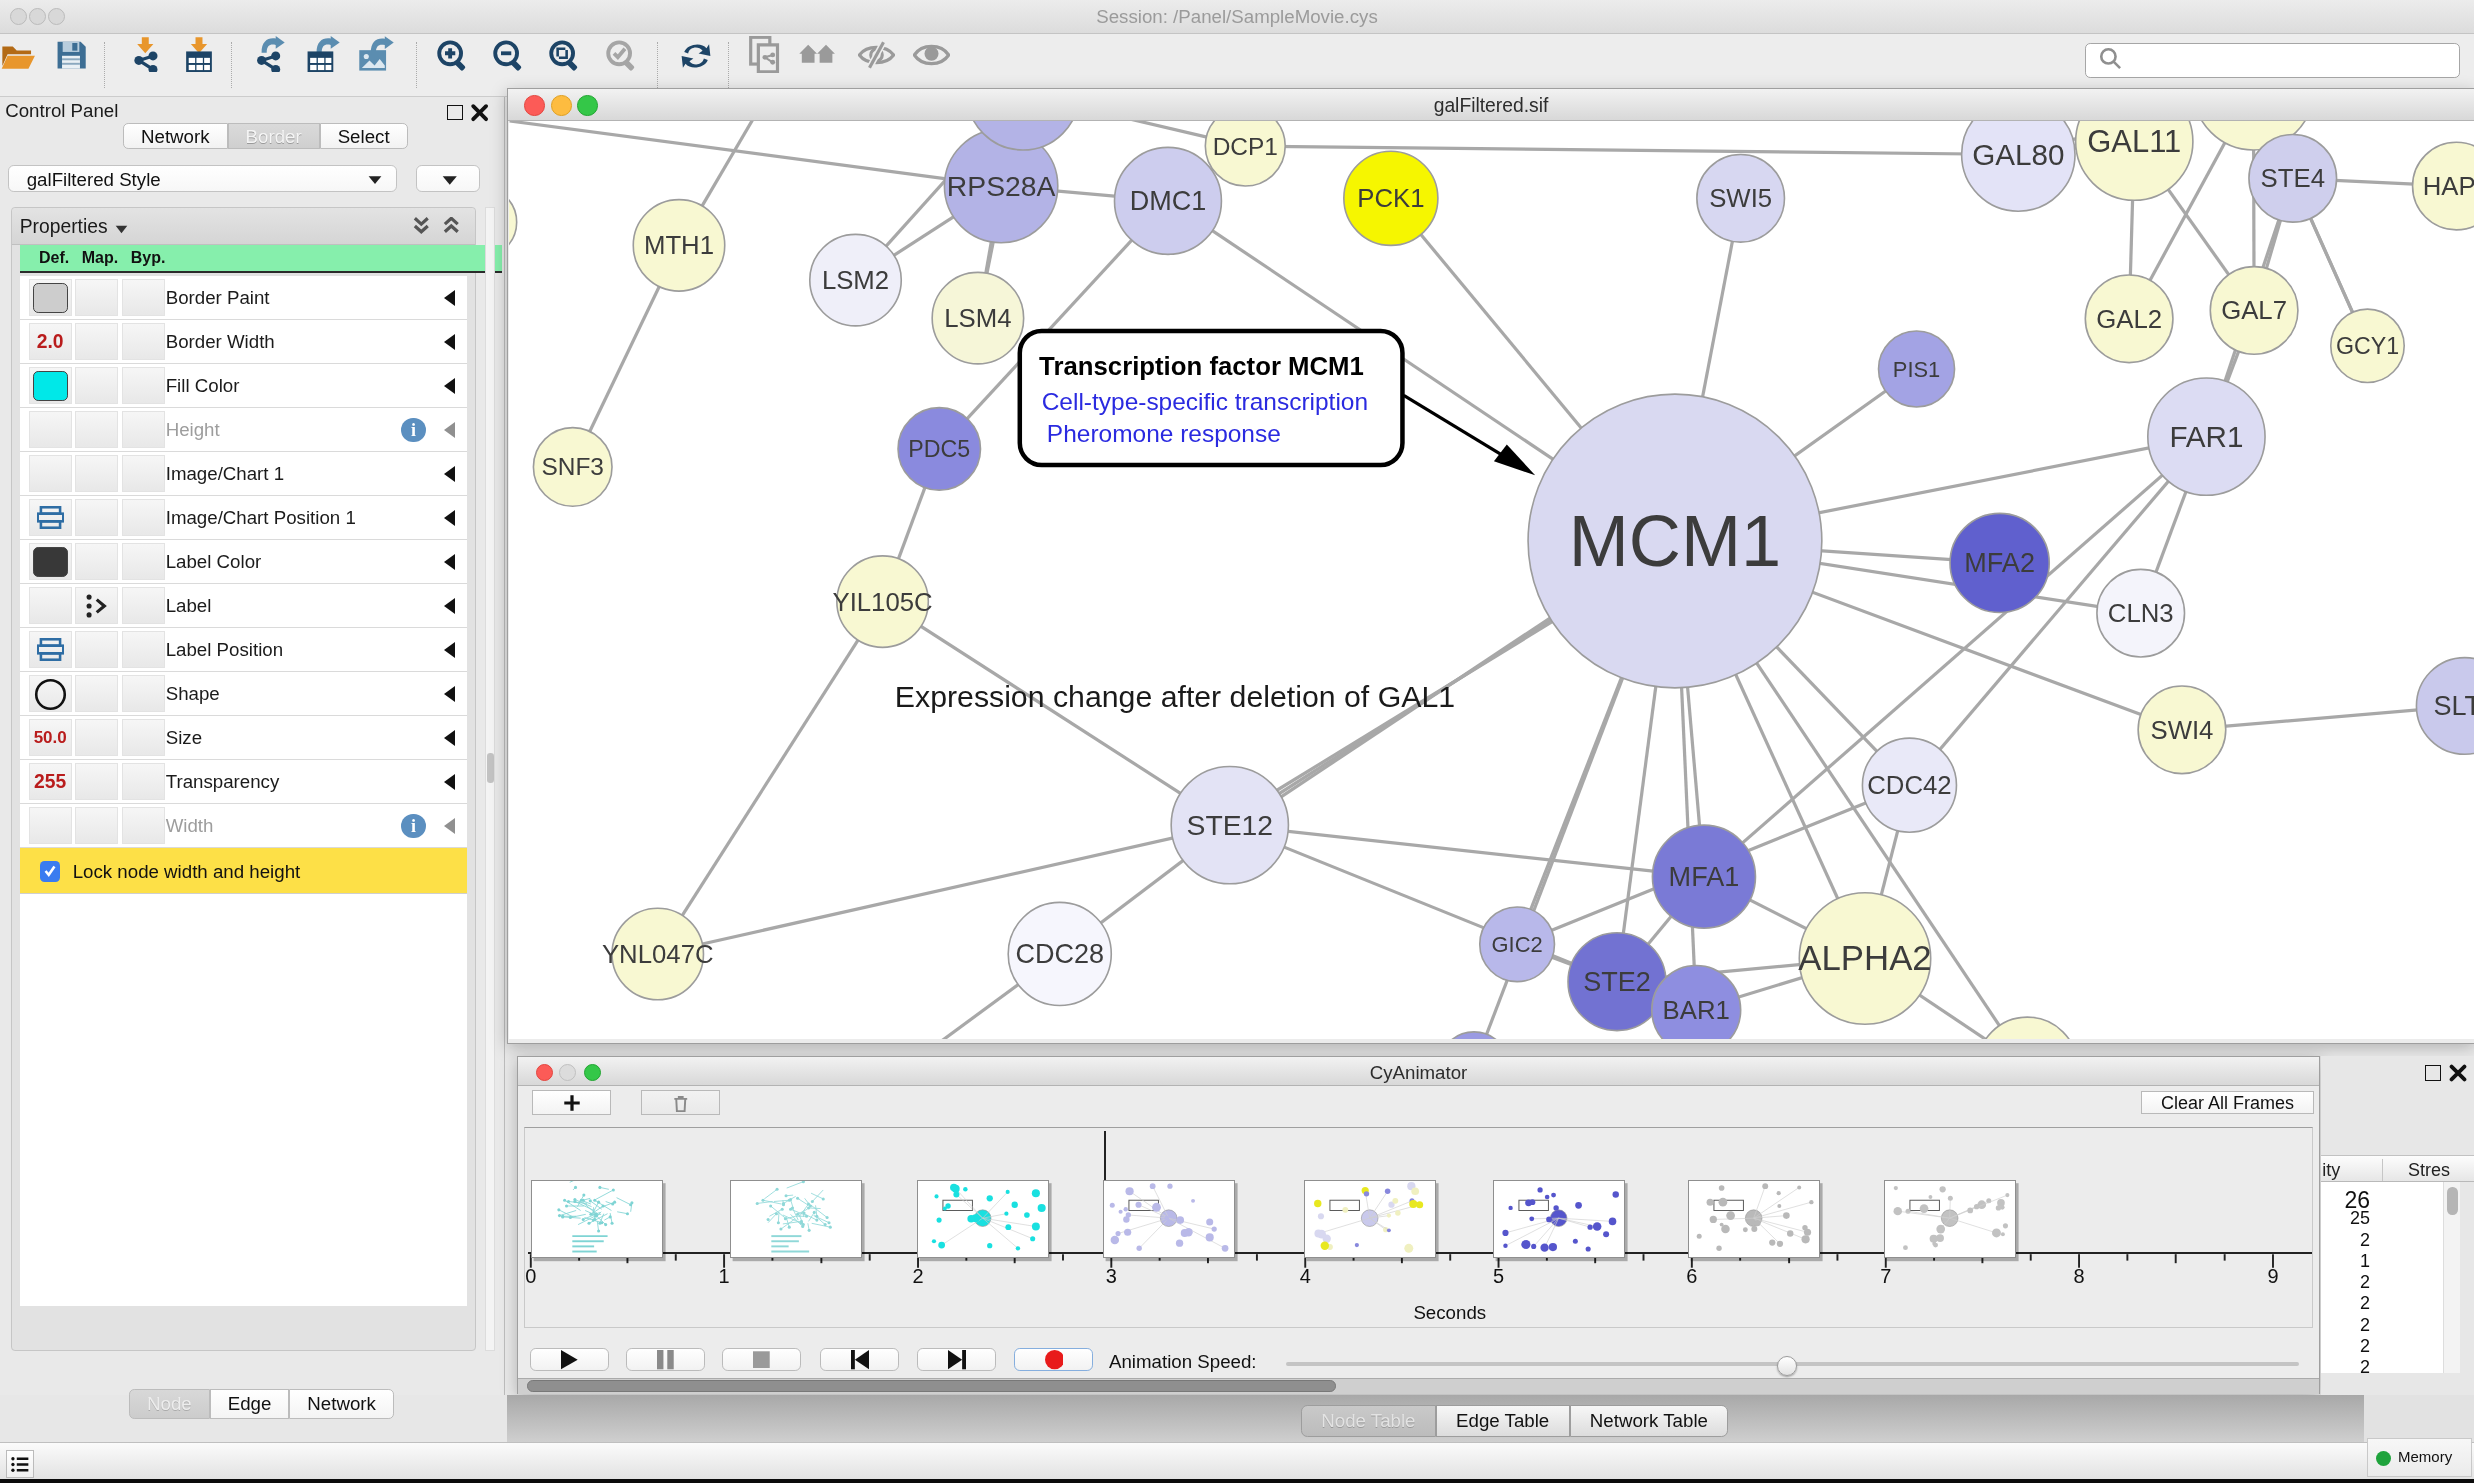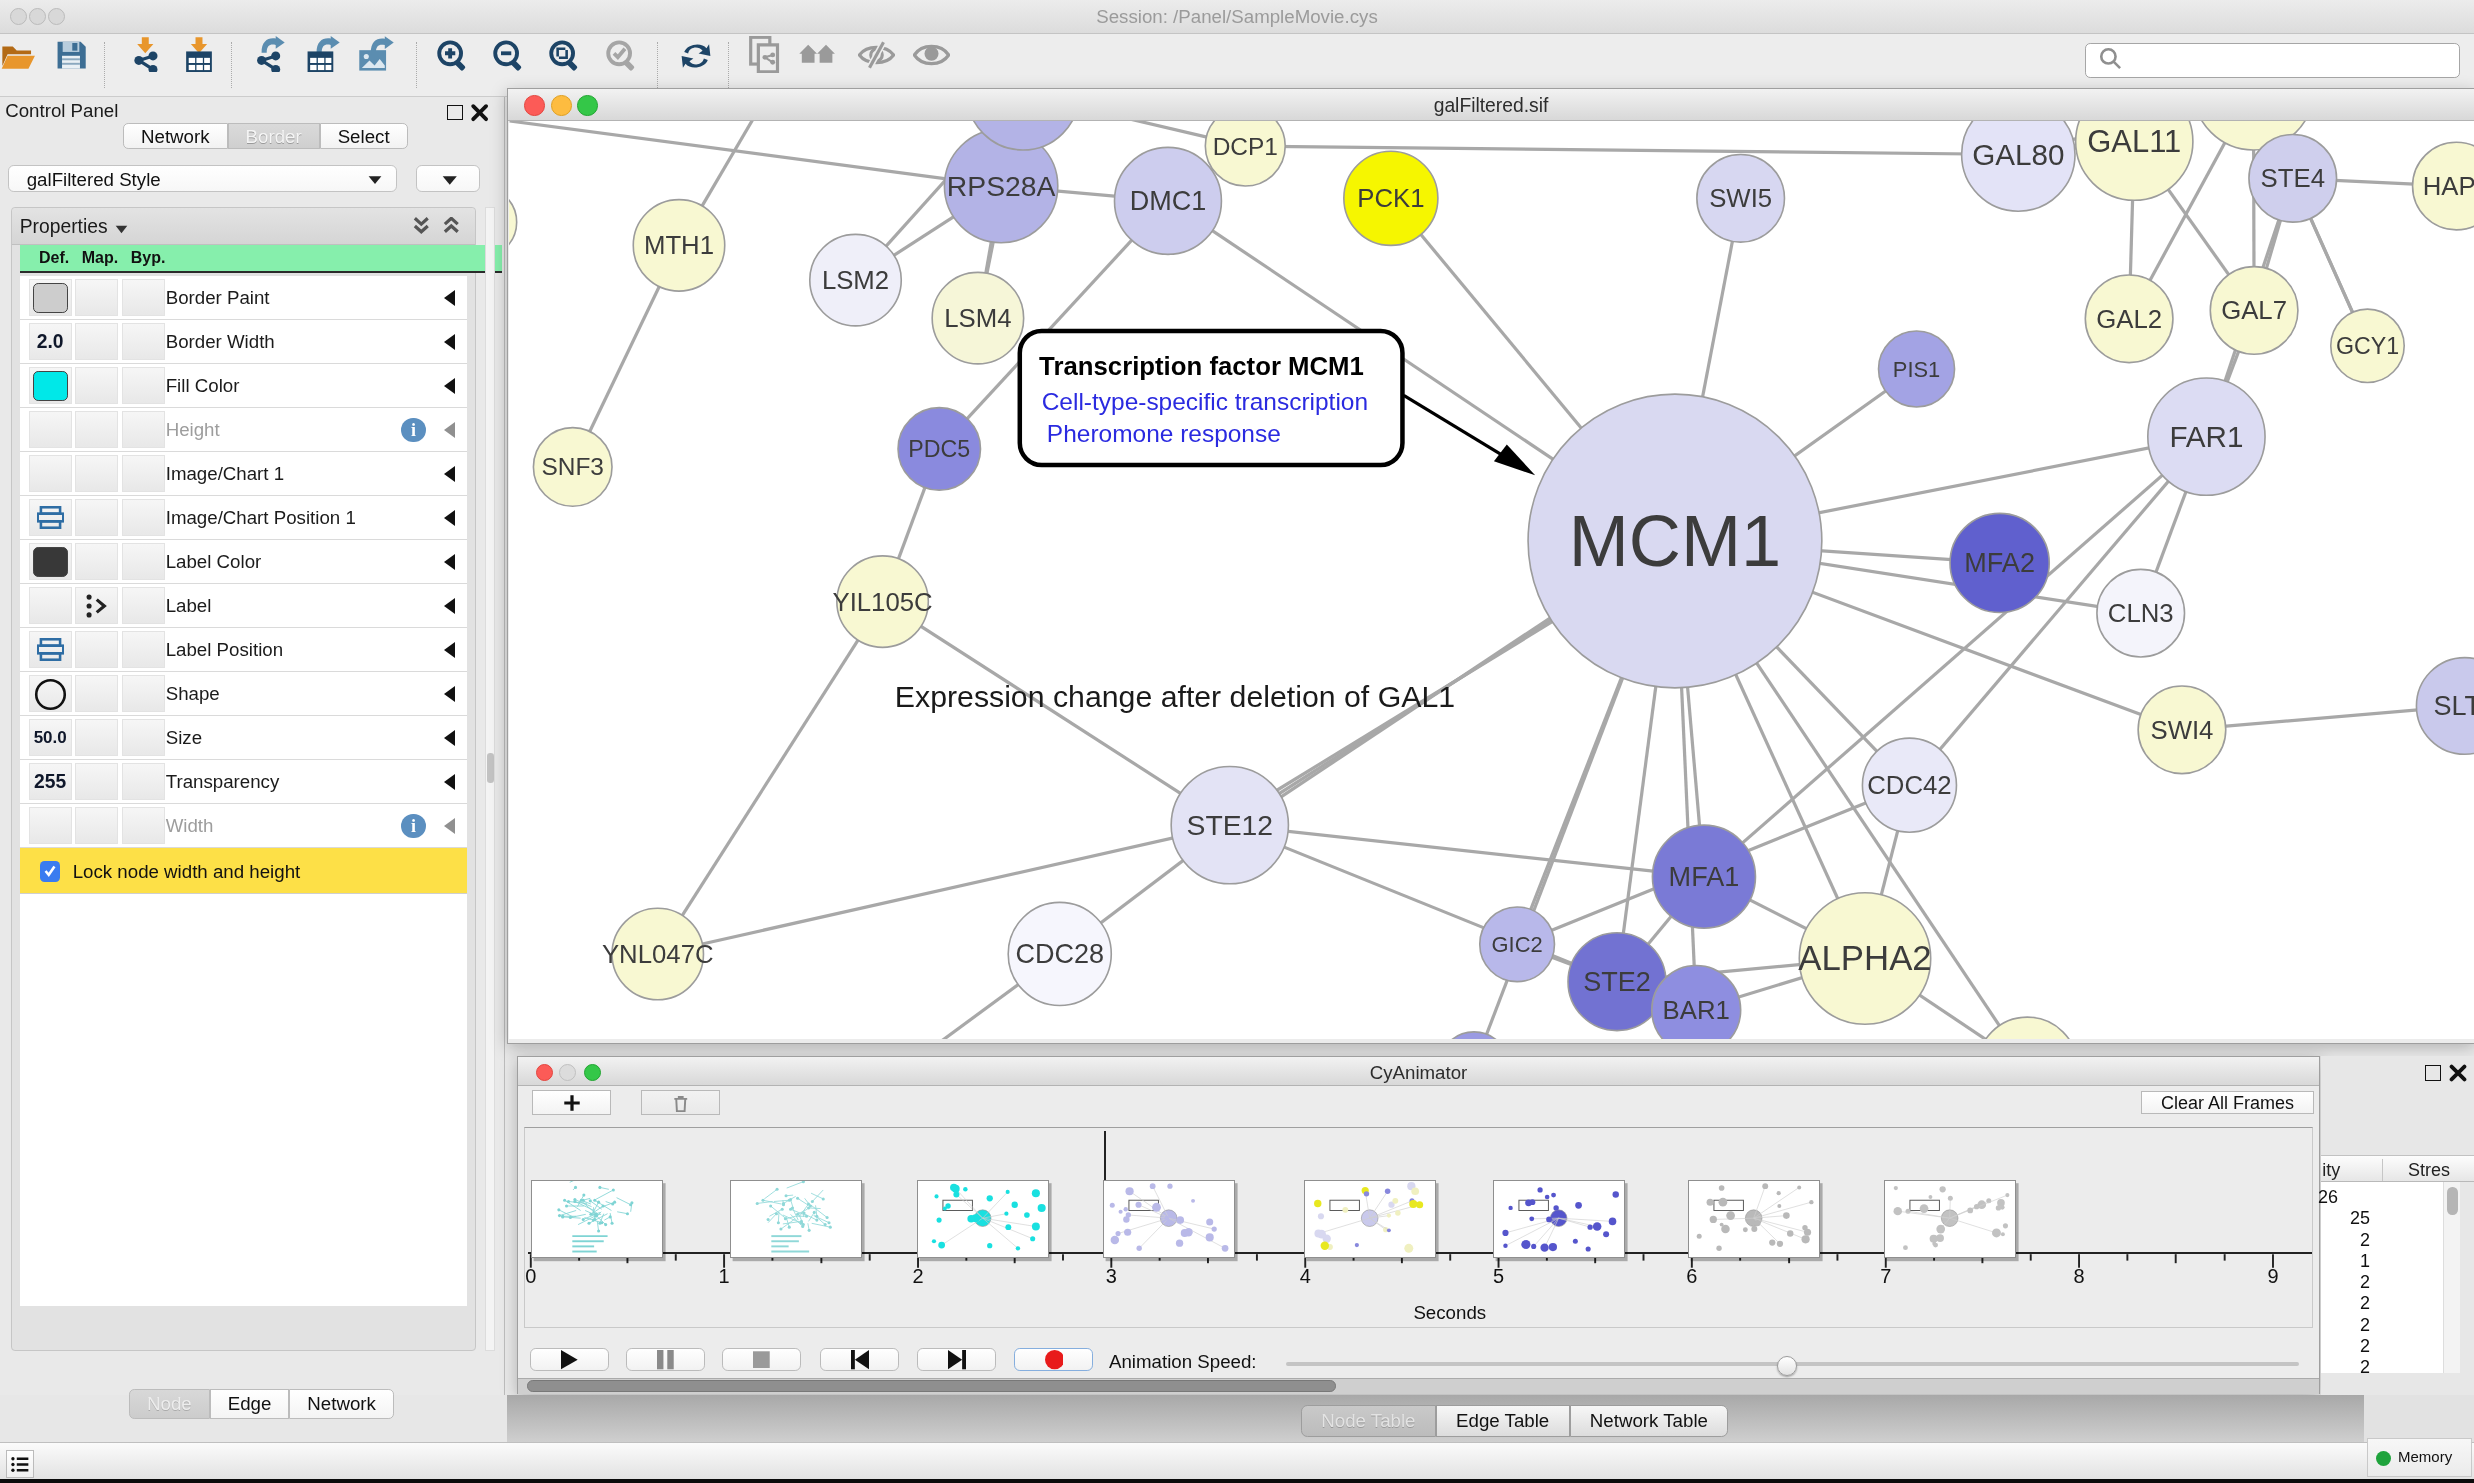--- a/index.html
+++ b/index.html
@@ -23,21 +23,21 @@
 .rows{left:7.7px;top:68px;width:447px;background:#ffffff}
 .prow{position:relative;width:100%;height:44px;border-bottom:0.6px solid #dadada}
 .cell{position:absolute;top:3.2px;height:37px;width:43px;background:linear-gradient(#f6f6f6,#e8e8e8);border:0.6px solid #e3e3e3}
 .c1{left:9px}.c2{left:55px}.c3{left:102px}
 .plabel{position:absolute;left:146px;top:11px;font-size:18.7px;color:#1b1b1b}
 .plabel.dis{color:#9d9d9d}
 .parrow{position:absolute;right:11.6px;top:14px;width:0;height:0;border:8.4px solid transparent;border-right:11px solid #111;border-left:none}
 .parrow.dis{border-right-color:#909090}
 .pinfo{position:absolute;right:41px;top:9.7px;width:24.5px;height:24.5px;border-radius:50%;background:#5b8fc0;color:#fff;font-size:18px;font-weight:bold;text-align:center;line-height:24.5px;font-family:"Liberation Serif",serif}
 .swatch{position:absolute;left:13px;top:7px;width:35px;height:30px;border:1.9px solid #444;border-radius:5.2px}
-.dval{position:absolute;left:9px;top:0;width:43px;text-align:center;font-size:17.4px;font-weight:bold;color:#0f172a;line-height:44px}
+.dval{position:absolute;left:9px;top:0;width:43px;text-align:center;font-size:17.4px;font-weight:bold;color:#b91c1c;line-height:44px}
 .lockrow{position:relative;width:100%;height:46px;border-bottom:0.6px solid #cfcfcf;background:#fde047}
 .cpbot{top:1292px;left:129px;height:30px;display:flex;z-index:6}
 .cpbot div{font-size:18.7px;padding:3.2px 17px;border:0.6px solid #bcbcbc;background:linear-gradient(#ffffff,#f4f4f4);color:#111}
 .cpbot div.sel{background:linear-gradient(#d8d8d8,#cccccc);color:#ededed;text-shadow:0 0.6px 0.6px #aaa}
 
 .win{background:#ececec;border:0.6px solid #9f9f9f;box-shadow:0 3.9px 15.5px rgba(0,0,0,.25)}
 .wtitle{position:absolute;left:0;top:0;width:100%;background:linear-gradient(#f2f2f2,#d8d8d8);border-bottom:0.6px solid #b3b3b3}
 .wtext{position:absolute;width:100%;text-align:center;color:#2d2d2d}
 .light{position:absolute;border-radius:50%}
 .netwin{left:507px;top:88px;width:1968px;height:956px}
@@ -1029,21 +1029,21 @@
  <div style="position:absolute;left:104px;top:9px;width:15.5px;height:15.5px;border:1.9px solid #111"></div>
  <svg style="position:absolute;left:128px;top:8.4px" width="18" height="18" viewBox="0 0 28 28">
       <path d="M4 4 L24 24 M24 4 L4 24" stroke="#111" stroke-width="6" stroke-linecap="round"></path>
     </svg>
  <div style="position:absolute;left:0;top:99px;width:154px;height:27px;background:linear-gradient(#fdfdfd,#e6e6e6);border-top:0.6px solid #c2c2c2;border-bottom:0.6px solid #b9b9b9">
    <span style="position:absolute;left:1.3px;top:3.9px;font-size:18px;color:#222">ity</span>
    <span style="position:absolute;left:87px;top:3.9px;font-size:18px;color:#222">Stres</span>
    <div style="position:absolute;left:61px;top:2.6px;width:1.3px;height:22px;background:#c6c6c6"></div>
  </div>
  <div style="position:absolute;left:0;top:126px;width:139px;height:191px;background:#fff">
-      <div style="position:absolute;right:90px;top:5.2px;width:52px;text-align:left;font-size:18px;color:#111">26</div>
+      <div style="position:absolute;right:90px;top:5.2px;width:52px;text-align:right;font-size:23px;color:#111">26</div>
       <div style="position:absolute;right:90px;top:26.4px;width:52px;text-align:right;font-size:18px;color:#111">25</div>
       <div style="position:absolute;right:90px;top:48px;width:52px;text-align:right;font-size:18px;color:#111">2</div>
       <div style="position:absolute;right:90px;top:69px;width:52px;text-align:right;font-size:18px;color:#111">1</div>
       <div style="position:absolute;right:90px;top:90px;width:52px;text-align:right;font-size:18px;color:#111">2</div>
       <div style="position:absolute;right:90px;top:111px;width:52px;text-align:right;font-size:18px;color:#111">2</div>
       <div style="position:absolute;right:90px;top:133px;width:52px;text-align:right;font-size:18px;color:#111">2</div>
       <div style="position:absolute;right:90px;top:154px;width:52px;text-align:right;font-size:18px;color:#111">2</div>
       <div style="position:absolute;right:90px;top:175px;width:52px;text-align:right;font-size:18px;color:#111">2</div>
     </div>
  <div style="position:absolute;left:122px;top:126px;width:17px;height:191px;background:#f3f3f3;border-left:0.6px solid #ddd">

